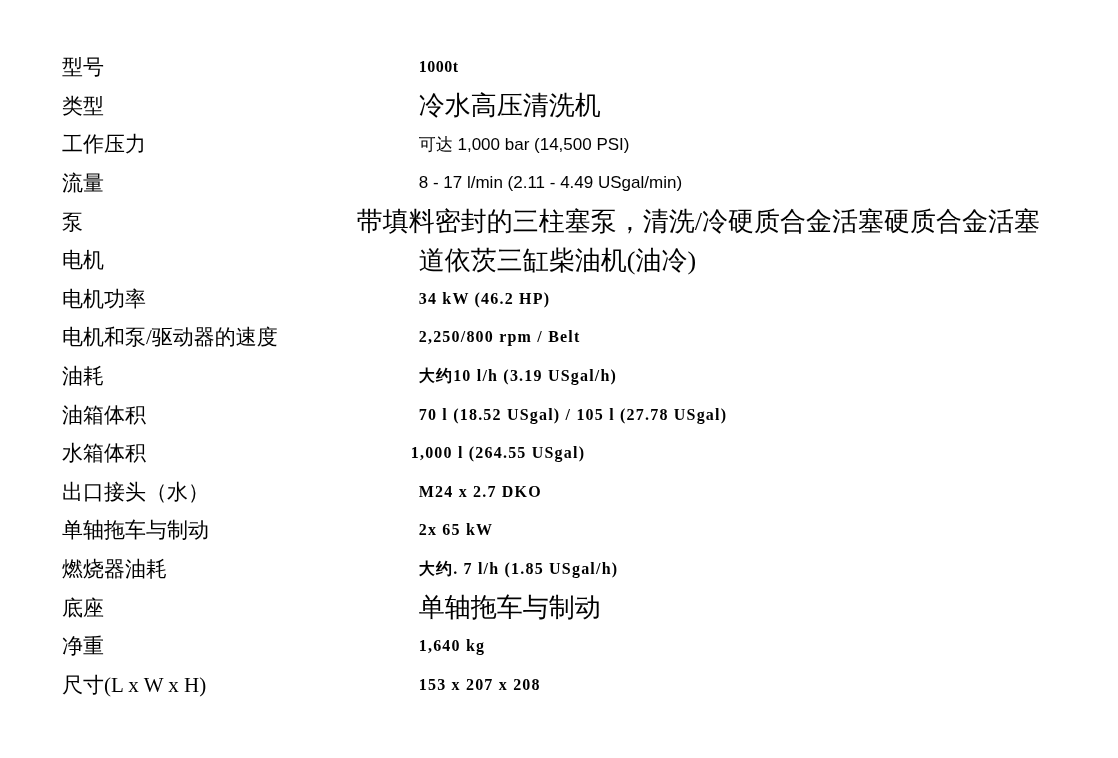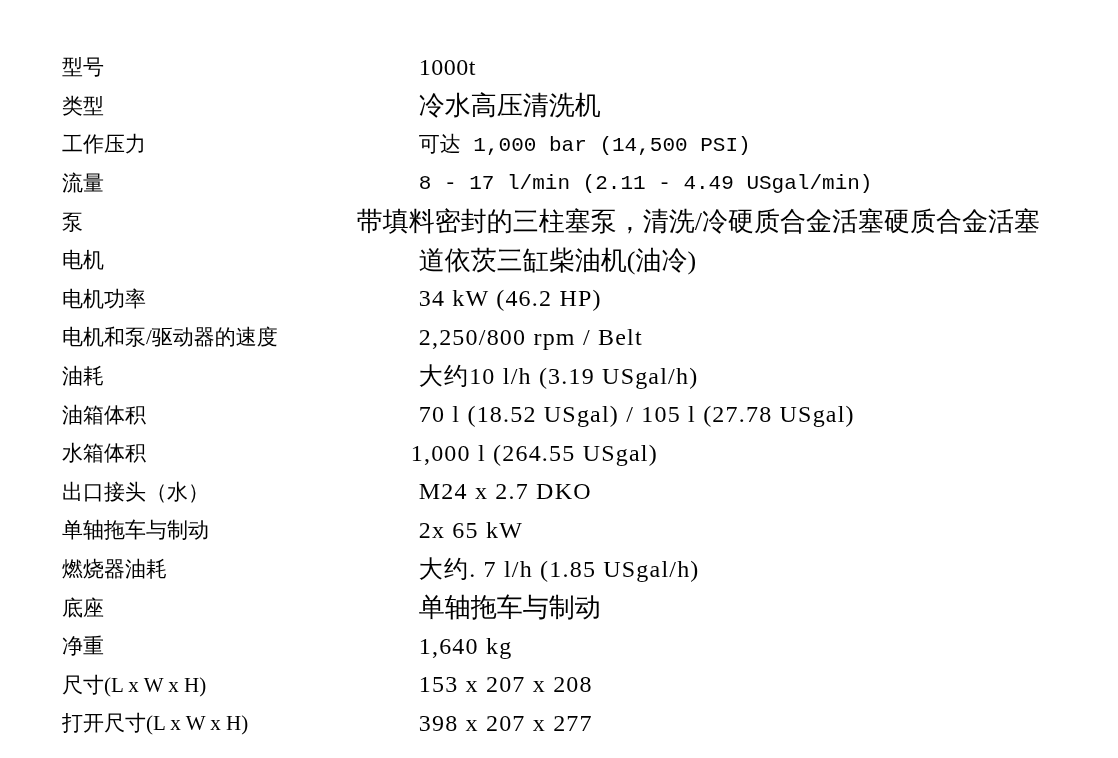--- a/index.html
+++ b/index.html
@@ -42,28 +42,29 @@
     font-size: 21px;
     color: #000;
   }
   .col-value {
     font-family: "Liberation Serif", serif;
     font-size: 26px;
     color: #000;
   }
   
   .val-sans {
-    font-family: Liberation Mono, monospace;
-    font-size: 21px;
+    font-family: Liberation Sans, sans-serif;
+    font-size: 17px;
   }
   
   .val-mono {
     font-family: "Liberation Serif", serif;
     letter-spacing: 0.5px;
-    font-size: 24px;
+    font-size: 16px;
+    font-weight: bold;
   }
   .val-wide {
     letter-spacing: 1.2px;
     margin-top: 14px;
   }
   .row-pump .col-value {
     position: relative;
     left: -62px;
   }
   .row-watertank .col-value {
@@ -138,19 +139,15 @@
         <td class="col-value">单轴拖车与制动</td>
       </tr>
       <tr>
         <td class="col-label">净重</td>
         <td class="col-value val-mono val-wide">1,640 kg</td>
       </tr>
       <tr>
         <td class="col-label">尺寸(L x W x H)</td>
         <td class="col-value val-mono val-wide">153 x 207 x 208</td>
       </tr>
-      <tr>
-        <td class="col-label">打开尺寸(L x W x H)</td>
-        <td class="col-value val-mono val-wide">398 x 207 x 277</td>
-      </tr>
     </tbody>
   </table>
 </div>
 
 </body></html>

